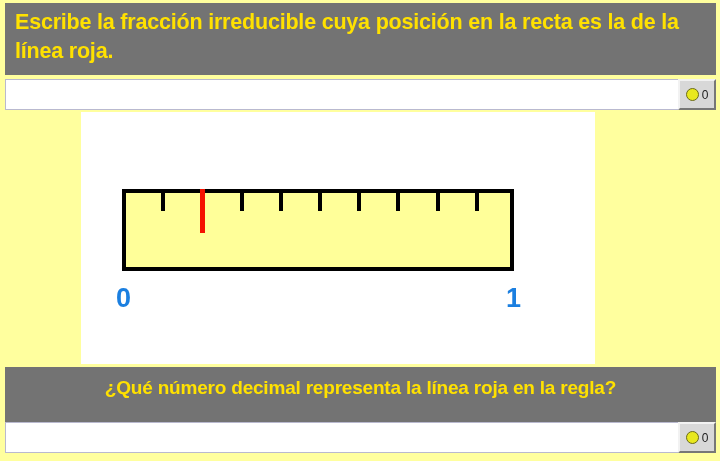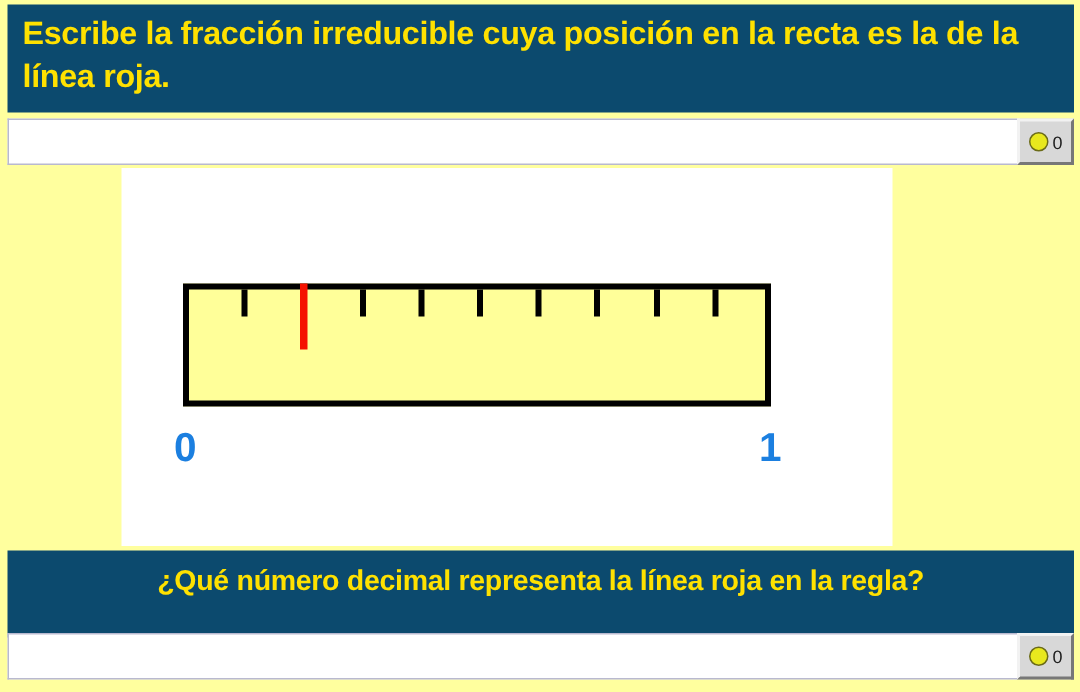--- a/index.html
+++ b/index.html
@@ -11,21 +11,21 @@
     height: 461px;
     background: #ffff9e;
     font-family: "Liberation Sans", sans-serif;
     overflow: hidden;
     position: relative;
   }
 
   
   .question-bar {
     position: absolute;
-    background: #0c4a6e;
+    background: #737373;
     color: #ffe100;
     font-weight: bold;
     box-sizing: border-box;
   }
   #top-question {
     left: 5px;
     top: 3px;
     width: 711px;
     height: 72px;
     padding: 5px 8px 0 10px;

